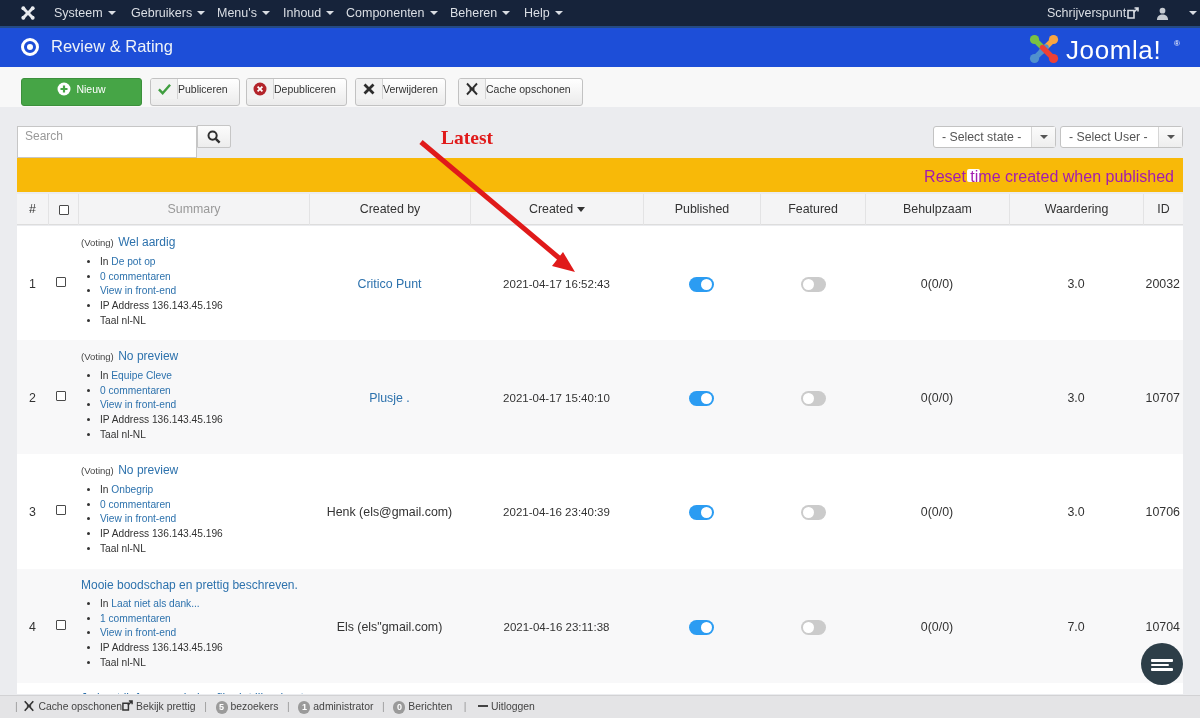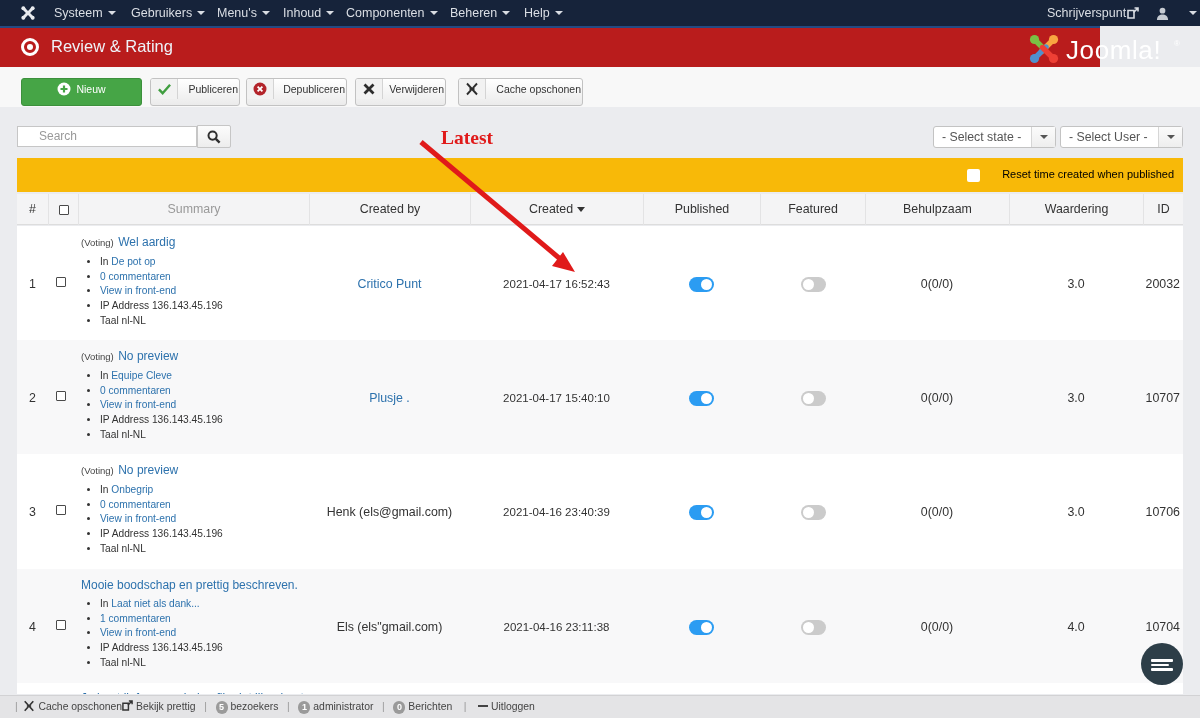--- a/index.html
+++ b/index.html
@@ -6,44 +6,44 @@
   html,body { width:1200px; height:718px; overflow:hidden; }
   body { font-family:"Liberation Sans", sans-serif; background:#ebecef; position:relative; }
   .abs { position:absolute; }
 
   
   #topbar { position:absolute; left:0; top:0; width:1200px; height:26px; background:#16233a; color:#dbdfe5; font-size:12.5px; }
   #topbar .menu { position:absolute; top:0; height:26px; line-height:26px; white-space:nowrap; }
   .caret-d { display:inline-block; width:0; height:0; border-left:4px solid transparent; border-right:4px solid transparent; border-top:4px solid #d9dde3; vertical-align:2px; margin-left:5px; }
 
   
-  #titlebar { position:absolute; left:0; top:26px; width:1100px; height:41px; background:#b91c1c; border-top:2px solid #254a82; }
+  #titlebar { position:absolute; left:0; top:26px; width:1200px; height:41px; background:#1d4ed8; border-top:2px solid #254a82; }
   #pagetitle { position:absolute; left:51px; top:9px; color:#eef2f8; font-size:16.5px; }
   #titleicon { position:absolute; left:21px; top:10px; width:18px; height:18px; border:3px solid #fff; border-radius:50%; }
   #titleicon:after { content:""; position:absolute; left:3px; top:3px; width:6px; height:6px; background:#fff; border-radius:50%; }
 
   
   #toolbar { position:absolute; left:0; top:67px; width:1200px; height:40px; background:#f8f8f8; }
   .btn { position:absolute; top:11px; height:28px; border:1px solid #c2c2c2; border-radius:3px; background:linear-gradient(#ffffff,#ebebeb); font-size:10.5px; color:#333; line-height:20px; white-space:nowrap; }
   .btn .ic { display:inline-block; width:27px; height:20px; border-right:1px solid #d4d4d4; background:#f2f2f2; text-align:center; vertical-align:top; border-radius:2px 0 0 2px; }
-  .btn .tx { display:inline-block; width:calc(100% - 28px); text-align:right; vertical-align:top; }
+  .btn .tx { display:inline-block; width:calc(100% - 28px); text-align:left; vertical-align:top; }
   #btn-new { left:21px; width:121px; background:#46a546; border-color:#3c903c; color:#fff; text-align:center; }
 
   
-  #search { position:absolute; left:17px; top:126px; width:180px; height:21px; border:1px solid #c6c6c6; background:#fff; font-size:12px; color:#999; padding-left:21px; line-height:19px; }
+  #search { position:absolute; left:17px; top:126px; width:180px; height:32px; border:1px solid #c6c6c6; background:#fff; font-size:12px; color:#999; padding-left:7px; line-height:19px; }
   #searchbtn { position:absolute; left:197px; top:125px; width:34px; height:23px; border:1px solid #c6c6c6; border-radius:0 2px 2px 0; background:linear-gradient(#fcfcfc,#ededed); text-align:center; }
   .chosen { position:absolute; top:126px; height:22px; background:#fff; border:1px solid #c3c3c3; border-radius:3px; font-size:12.3px; color:#555; }
   .chosen .lab { position:absolute; left:8px; top:0; line-height:20px; white-space:nowrap; }
   .chosen .dd { position:absolute; right:0; top:0; width:24px; height:20px; border-left:1px solid #d6d6d6; background:linear-gradient(#fbfbfb,#eeeeee); }
   .chosen .dd:after { content:""; position:absolute; left:8px; top:8px; width:0; height:0; border-left:4px solid transparent; border-right:4px solid transparent; border-top:4px solid #555; }
 
   
   #banner { position:absolute; left:17px; top:158px; width:1166px; height:34px; background:#f8b908; }
   #banner .cb { position:absolute; left:950px; top:11px; width:13px; height:13px; background:#fff; border-radius:2px; }
-  #banner .tx { position:absolute; right:9px; top:10px; color:#000000; font-size:11px; }
+  #banner .tx { position:absolute; right:9px; top:10px; color:#a21caf; font-size:16px; }
 
   
   #thead { position:absolute; left:17px; top:194px; width:1166px; height:31px; background:#f4f4f5; border-bottom:1px solid #dddddd; font-size:12.4px; color:#333; }
   #thead .hc { position:absolute; top:0; height:31px; line-height:30px; text-align:center; border-left:1px solid #e3e3e4; }
   #thead .hc.first { border-left:none; }
   .sortcaret { display:inline-block; width:0; height:0; border-left:4px solid transparent; border-right:4px solid transparent; border-top:5px solid #333; margin-left:4px; vertical-align:1px; }
 
   .row { position:absolute; left:17px; width:1166px; background:#fff; overflow:hidden; }
   .row.alt { background:#f8f8f9; }
   .rnum { position:absolute; left:0; width:31px; top:51px; text-align:center; font-size:12.4px; color:#333; }
@@ -283,21 +283,21 @@
       <li><a class="lk" href="#r">View in front-end</a></li>
       <li>IP Address 136.143.45.196</li>
       <li>Taal nl-NL</li>
     </ul>
   </div>
   <div class="cell c-author">Els (els"gmail.com)</div>
   <div class="cell c-date">2021-04-16 23:11:38</div>
   <div class="tog pub on"></div>
     <div class="tog feat off"></div>
   <div class="cell c-help">0(0/0)</div>
-  <div class="cell c-rate">4.0</div>
+  <div class="cell c-rate">7.0</div>
   <div class="cell c-id">10704</div>
 </div>
 
 <div class="row" style="top:683px;height:11px;">
   <div class="summ" style="top:6px;width:300px;">
     <a class="lk ti" href="#r">Je bent lief en we vinden fijn dat jij er bent.</a>
   </div>
 </div>
 
 <div id="footer">

